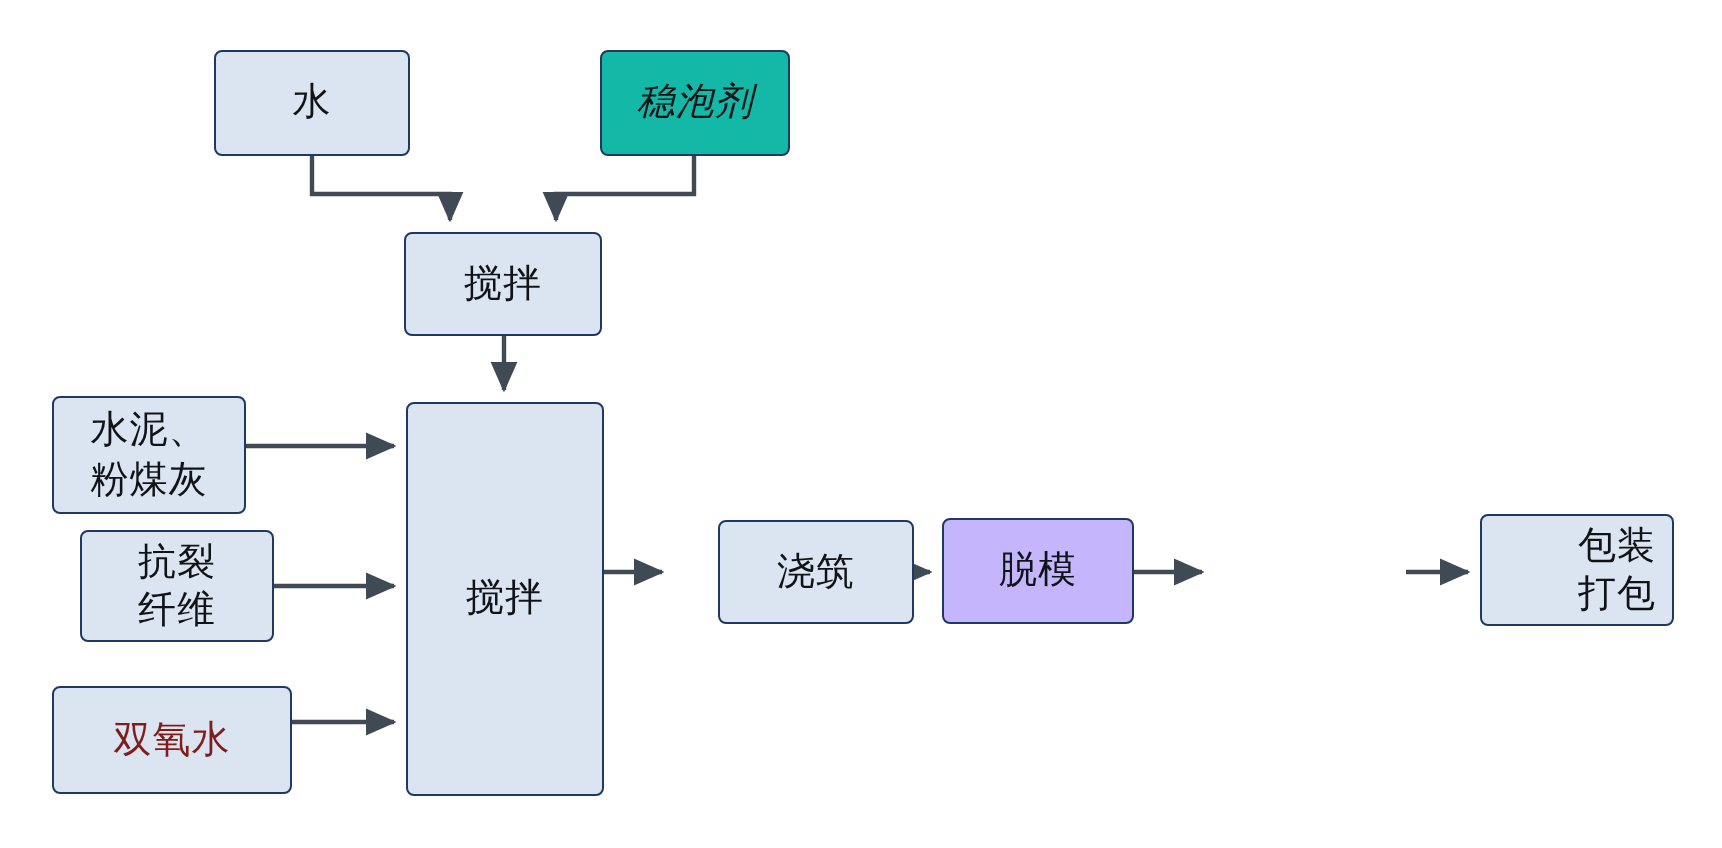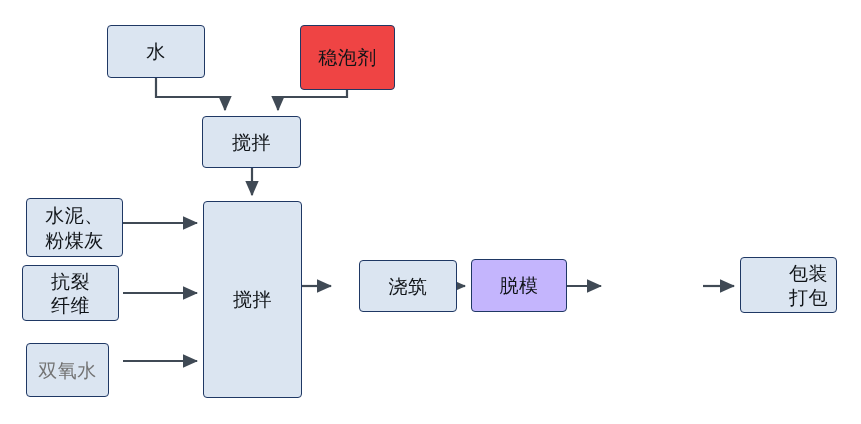--- a/index.html
+++ b/index.html
@@ -71,26 +71,26 @@
     <path d="M 302 286 L 331 286" fill="none" stroke="#404a55" stroke-width="2.2" marker-end="url(#arrow)"></path>
 
     <path d="M 435 286 L 465 286" fill="none" stroke="#404a55" stroke-width="2.2" marker-end="url(#arrow)"></path>
 
     <path d="M 567 286 L 601 286" fill="none" stroke="#404a55" stroke-width="2.2" marker-end="url(#arrow)"></path>
 
     <path d="M 703 286 L 734 286" fill="none" stroke="#404a55" stroke-width="2.2" marker-end="url(#arrow)"></path>
   </svg>
 
   <div class="node" style="left: 107px; top: 25px; width: 98px; height: 53px; background: rgb(219, 229, 241); border-color: rgb(31, 56, 100); color: rgb(16, 20, 24);">水</div>
-  <div class="node" style="left: 300px; top: 25px; width: 95px; height: 65px; background: #ef4444; border-color: rgb(31, 56, 100); color: rgb(16, 20, 24);">稳泡剂</div>
+  <div class="node" style="left: 300px; top: 25px; width: 95px; height: 53px; background: #14b8a6; border-color: rgb(31, 56, 100); color: rgb(16, 20, 24); font-style: italic;">稳泡剂</div>
   <div class="node" style="left: 202px; top: 116px; width: 99px; height: 52px; background: rgb(219, 229, 241); border-color: rgb(31, 56, 100); color: rgb(16, 20, 24);">搅拌</div>
   <div class="node" style="left: 26px; top: 198px; width: 97px; height: 59px; background: rgb(219, 229, 241); border-color: rgb(31, 56, 100); color: rgb(16, 20, 24);">水泥、
 粉煤灰</div>
-  <div class="node" style="left: 22px; top: 265px; width: 97px; height: 56px; background: rgb(219, 229, 241); border-color: rgb(31, 56, 100); color: rgb(16, 20, 24);">抗裂
+  <div class="node" style="left: 40px; top: 265px; width: 97px; height: 56px; background: rgb(219, 229, 241); border-color: rgb(31, 56, 100); color: rgb(16, 20, 24);">抗裂
 纤维</div>
-  <div class="node" style="left: 26px; top: 343px; width: 83px; height: 54px; background: rgb(219, 229, 241); border-color: rgb(31, 56, 100); color: #737373;">双氧水</div>
+  <div class="node" style="left: 26px; top: 343px; width: 120px; height: 54px; background: rgb(219, 229, 241); border-color: rgb(31, 56, 100); color: #7f1d1d;">双氧水</div>
   <div class="node" style="left: 203px; top: 201px; width: 99px; height: 197px; background: rgb(219, 229, 241); border-color: rgb(31, 56, 100); color: rgb(16, 20, 24);">搅拌</div>
   <div class="node" style="left: 337px; top: 260px; width: 98px; height: 52px; background: rgb(219, 229, 241); border-color: rgb(31, 56, 100); color: rgb(16, 20, 24); margin-left: 22px;">浇筑</div>
   <div class="node" style="left: 471px; top: 259px; width: 96px; height: 53px; background: #c4b5fd; border-color: rgb(31, 56, 100); color: rgb(16, 20, 24);">脱模</div>
   <div class="node" style="left: 740px; top: 257px; width: 97px; height: 56px; background: rgb(219, 229, 241); border-color: rgb(31, 56, 100); color: rgb(16, 20, 24); padding-left: 40px;">包装
 打包</div>
 
 </div>
 
 </body></html>

